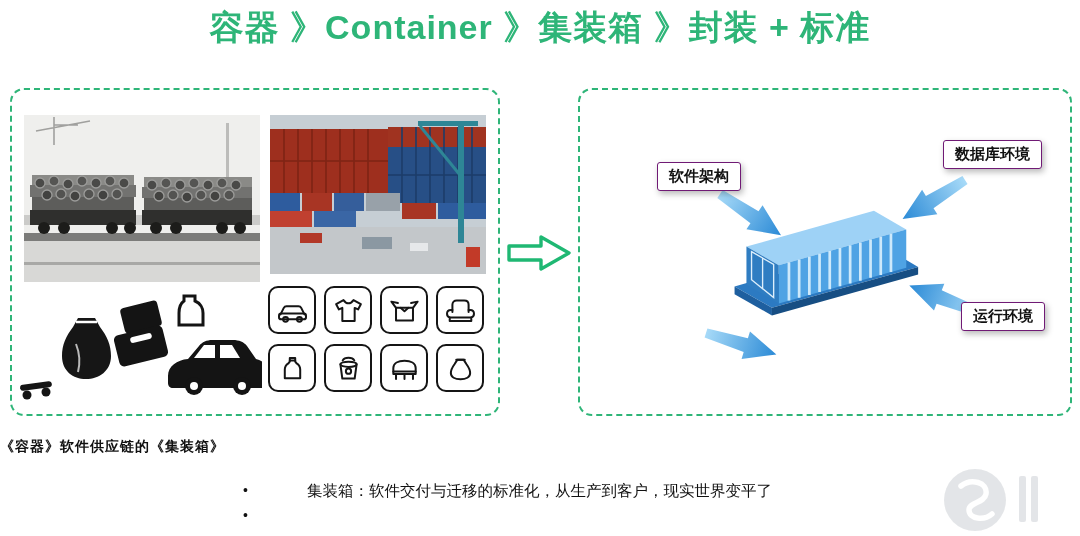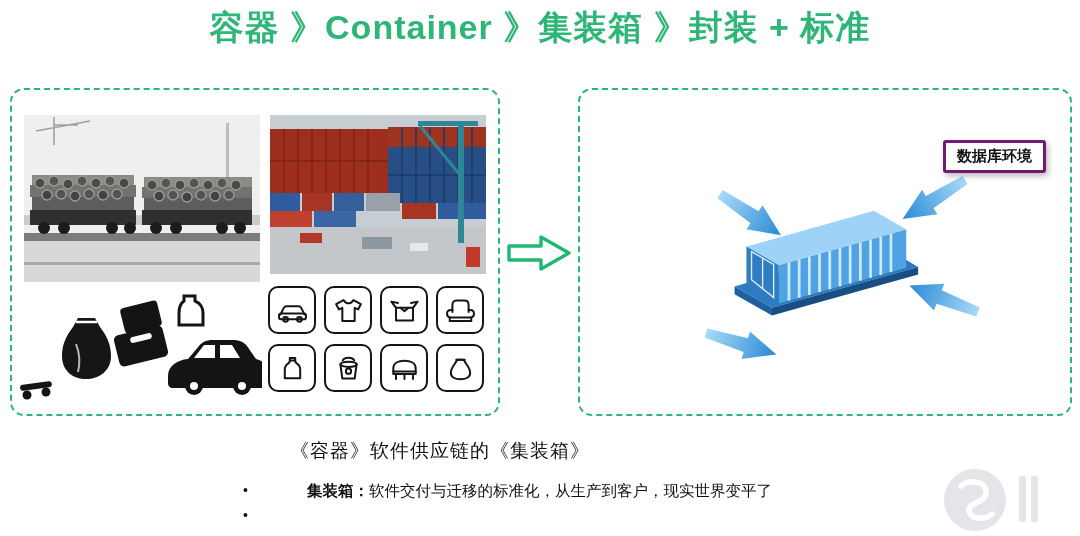--- a/index.html
+++ b/index.html
@@ -22,35 +22,35 @@
   #icon-grid{position:absolute;left:256px;top:196px;width:218px;
              display:grid;grid-template-columns:repeat(4,48px);grid-auto-rows:48px;gap:10px 8px}
   .cell{border:2.5px solid #151515;border-radius:10px;display:flex;align-items:center;justify-content:center;background:#fff}
   .cell svg{width:37px;height:37px;stroke:#151515;stroke-width:2.6;fill:none;stroke-linecap:round;stroke-linejoin:round}
 
   #big-arrow{position:absolute;left:506px;top:232px;width:66px;height:42px}
   #big-arrow svg{display:block;width:100%;height:100%}
 
   #diagram-svg{position:absolute;left:0;top:0;width:494px;height:328px}
 
-  .env-label{position:absolute;background:#fff;border:3px solid #701a75;border-radius:3px;
+  .env-label{position:absolute;background:#fff;border:1px solid #701a75;border-radius:3px;
              box-shadow:2px 3px 6px rgba(0,0,0,.28);padding:4px 11px;font-size:15px;
              font-weight:bold;color:#111;white-space:nowrap;z-index:2}
   #lbl-arch{left:77px;top:72px}
   #lbl-db{left:363px;top:50px}
   #lbl-cache{left:60px;top:221px}
   #lbl-run{left:381px;top:212px}
 
-  #caption{position:absolute;left:0;top:438px;width:880px;text-align:center;
-           font-size:19px;font-weight:normal;color:#111;letter-spacing:1px}
+  #caption{position:absolute;left:0;top:438px;width:880px;
+           font-size:14px;font-weight:bold;color:#111;letter-spacing:1px}
 
   #bullets{position:absolute;left:243px;top:478px;width:720px}
   .bullet-row{display:flex;align-items:flex-start;font-size:15.5px;line-height:25px;color:#111}
   .bullet-row .dot{width:64px;font-size:14px}
-  .bullet-row b{font-weight:bold}
+  .bullet-row b{font-weight:normal}
 
   #watermark{position:absolute;left:933px;top:460px;width:147px;height:76px;pointer-events:none}
   #watermark svg{display:block;width:100%;height:100%}
 </style>
 </head>
 <body>
 
 <div id="slide">
 
   <div id="title">容器 》Container 》集装箱 》封装 + 标准</div>
@@ -266,21 +266,23 @@
         <polygon points="87,155 259,107 259,116 87,164" fill="#174e83"></polygon>
 
         <polygon points="57,83 207,41 245,63 95,105" fill="#9ed2f6"></polygon>
         <polygon points="95,105 245,63 245,108 95,150" fill="#4fa3e4"></polygon>
         <path d="M107 101.6V146.6M119 98.3V143.3M131 94.9V139.9M143 91.6V136.6M155 88.2V133.2M167 84.8V129.8M179 81.5V126.5M191 78.1V123.1M203 74.8V119.8M215 71.4V116.4M227 68V113" stroke="#cde9fb" stroke-width="3.2"></path>
         <polygon points="57,83 95,105 95,150 57,128" fill="#2f7dc2"></polygon>
         <path d="M63 89L89 104L89 143L63 122Z M76 96.5V133" fill="none" stroke="#dceefb" stroke-width="1.6"></path>
       </g>
     </svg>
 
+    <div class="env-label" id="lbl-arch">软件架构</div>
     <div class="env-label" id="lbl-db">数据库环境</div>
+    <div class="env-label" id="lbl-run">运行环境</div>
   </div>
 
   <div id="caption">《容器》软件供应链的《集装箱》</div>
 
   <div id="bullets">
     <div class="bullet-row">
       <span class="dot">•</span>
       <span class="bullet-text"><b>集装箱：</b><span>软件交付与迁移的标准化，从生产到客户，现实世界变平了</span></span>
     </div>
     <div class="bullet-row">

